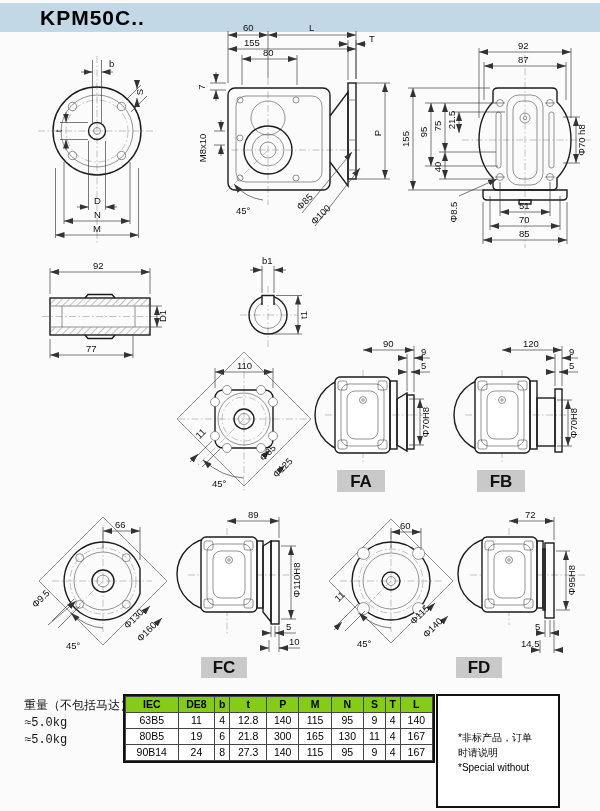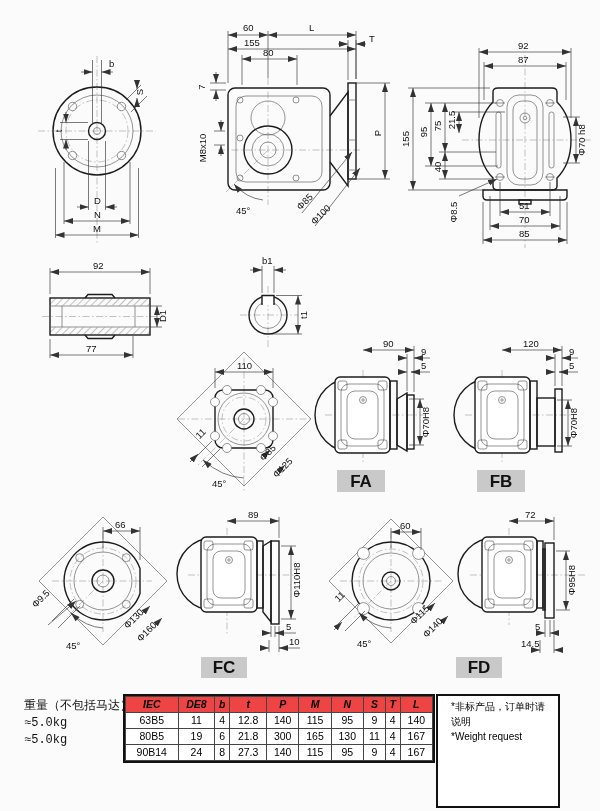--- a/index.html
+++ b/index.html
@@ -15,30 +15,33 @@
   .t{fill:none;stroke:#666;stroke-width:.7;}
   .tw{fill:#fff;stroke:#666;stroke-width:.7;}
   .c{fill:none;stroke:#9a9a9a;stroke-width:.6;stroke-dasharray:7 2.5 1.5 2.5;}
   .d{fill:none;stroke:#333;stroke-width:.65;}
   text{font:9.5px "Liberation Sans",sans-serif;fill:#111;}
   text.lb{font-size:17px;font-weight:bold;}
   
   .tblbox{position:absolute;border:2px solid #111;background:#fff;}
   table{border-collapse:collapse;width:100%;font-size:10.5px;}
   th,td{border:1px solid #444;text-align:center;padding:1px 1px;height:13px;line-height:13px;}
-  th{background:#ef4444;font-weight:bold;font-style:italic;}
+  th{background:#84cc16;font-weight:bold;}
   td.first{font-weight:normal;}
-  .foot{font-size:10px;line-height:15px;padding:3px 13px;text-align:left;}
+  .foot{font-size:10px;line-height:15px;padding:3px 20px;text-align:left;margin-top:31px;}
   .wnote{position:absolute;left:24px;top:698px;width:115px;font-size:12px;line-height:17px;color:#111;font-family:Liberation Mono, monospace;}
 </style>
 </head>
 <body>
 
 <div id="stage">
 
+  <div class="hdr">
+    <span class="title">KPM50C..</span>
+  </div>
 
   <svg width="600" height="811" viewBox="0 0 600 811">
     <defs>
       <marker id="ae" markerWidth="10" markerHeight="8" refX="9" refY="3" orient="auto" markerUnits="userSpaceOnUse">
           <path d="M0,0L9,3L0,6Z" fill="#333"></path>
         </marker>
       <marker id="as" markerWidth="10" markerHeight="8" refX="0" refY="3" orient="auto" markerUnits="userSpaceOnUse">
           <path d="M9,0L0,3L9,6Z" fill="#333"></path>
         </marker>
       <pattern id="h" width="5" height="5" patternUnits="userSpaceOnUse" patternTransform="rotate(45)">
@@ -557,17 +560,17 @@
             <td>4</td>
             <td>167</td>
           </tr>
         </tbody>
       </table>
   </div>
 
   <div class="tblbox" style="left:436px;top:694px;width:120px;height:110px;">
     <div class="foot">
       <div>*非标产品，订单时请说明</div>
-      <div>*Weight request</div>
+      <div>*Special without</div>
     </div>
   </div>
 
 </div>
 
 </body></html>

